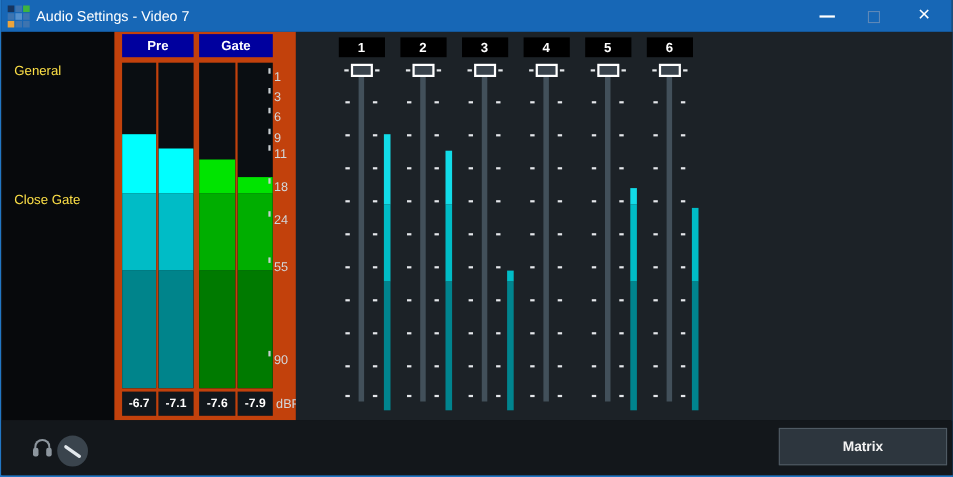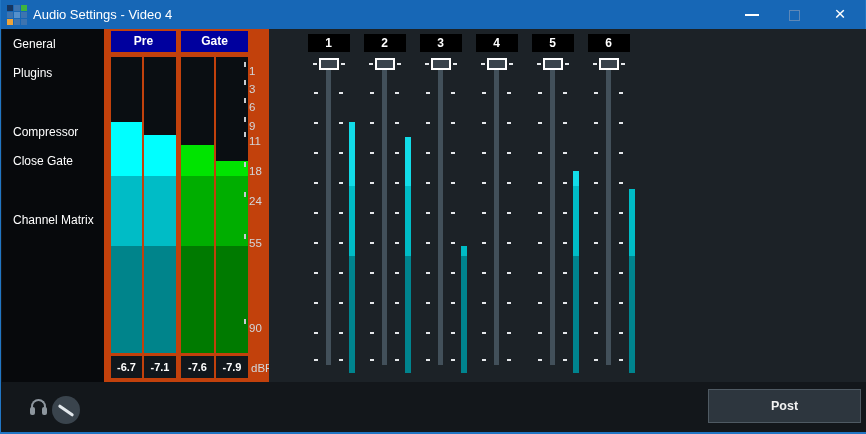--- a/index.html
+++ b/index.html
@@ -14,21 +14,21 @@
   #window-title{position:absolute;left:32px;top:0;height:29px;line-height:29px;color:#fff;font-size:13px;}
   .win-btn{position:absolute;top:0;width:34px;height:29px;cursor:default;}
   #btn-min{right:96px;} #btn-max{right:54px;} #btn-close{right:8px;}
   #btn-min .bar{position:absolute;left:10px;top:14px;width:14px;height:2px;background:#fff;}
   #btn-max .sq{position:absolute;left:12px;top:10px;width:9px;height:9px;border:1px solid #5d88b8;}
   #btn-close .x{position:absolute;left:0;top:0;width:34px;height:29px;line-height:28px;text-align:center;
     color:#fff;font-size:19px;font-weight:400;}
   
   #sidebar{position:absolute;left:1px;top:29px;width:102px;height:353px;background:#07090c;}
   .side-item{position:absolute;left:0;width:102px;height:29px;line-height:29px;padding-left:11px;
-    box-sizing:border-box;color:#ffffff;font-size:12px;white-space:nowrap;cursor:default;}
+    box-sizing:border-box;color:#fde047;font-size:12px;white-space:nowrap;cursor:default;margin-top:20px;}
   
   #meter-panel{position:absolute;left:103px;top:29px;width:165px;height:353px;background:#c2410c;}
   .grp-header{position:absolute;top:2px;height:21px;background:#00009e;color:#fff;font-weight:bold;
     font-size:12px;text-align:center;line-height:21px;}
   .m-col{position:absolute;top:28px;height:296px;background:#0a0e12;overflow:hidden;}
   .m-seg{position:absolute;left:0;width:100%;}
   .m-val{position:absolute;top:327px;height:22px;background:#11171c;color:#fff;font-weight:bold;
     font-size:11px;text-align:center;line-height:22px;}
   .sc-lab{position:absolute;left:145px;color:#d2d7db;font-size:11.5px;line-height:14px;}
   .sc-tick{position:absolute;left:140px;width:2px;height:5px;background:#c8cdd1;}
@@ -66,38 +66,35 @@
         <div style="background: rgb(22, 53, 95);"></div>
         <div style="background: rgb(61, 116, 176);"></div>
         <div style="background: rgb(63, 180, 63);"></div>
         <div style="background: rgb(61, 116, 176);"></div>
         <div style="background: rgb(85, 144, 204);"></div>
         <div style="background: rgb(61, 116, 176);"></div>
         <div style="background: rgb(237, 164, 59);"></div>
         <div style="background: rgb(61, 116, 176);"></div>
         <div style="background: rgb(61, 116, 176);"></div>
       </div>
-    <div id="window-title">Audio Settings - Video 4</div>
+    <div id="window-title">Audio Settings - Video 7</div>
     <div class="win-btn" id="btn-min">
         <div class="bar"></div>
       </div>
     <div class="win-btn" id="btn-max">
         <div class="sq"></div>
       </div>
     <div class="win-btn" id="btn-close">
         <div class="x">×</div>
       </div>
   </div>
 
   <div id="sidebar">
       <div class="side-item" style="top: 1px;">General</div>
-      <div class="side-item" style="top: 30.3px;">Plugins</div>
-      <div class="side-item" style="top: 88.9px;">Compressor</div>
       <div class="side-item" style="top: 118.2px;">Close Gate</div>
-      <div class="side-item" style="top: 176.8px;">Channel Matrix</div>
     </div>
 
   <div id="meter-panel">
     <div class="grp-header" style="left:7px;width:65px;">Pre</div>
     <div class="grp-header" style="left:77px;width:67px;">Gate</div>
     <div id="dbfs">dBFS</div>
   <div class="m-col" style="left: 7px; width: 31px;">
         <div class="m-seg" style="top: 65px; height: 54px; background: rgb(0, 255, 255);"></div>
         <div class="m-seg" style="top: 119px; height: 70px; background: rgb(0, 188, 198);"></div>
         <div class="m-seg" style="top: 189px; height: 107px; background: rgb(0, 132, 139);"></div>
@@ -309,16 +306,16 @@
 
   <div id="footer">
     <div id="headphones">
       <div class="band"></div>
       <div class="cupL"></div>
       <div class="cupR"></div>
     </div>
     <div id="knob">
       <div class="ptr"></div>
     </div>
-    <div id="close-button">Post</div>
+    <div id="close-button">Matrix</div>
   </div>
 
 </div>
 
 </body></html>

